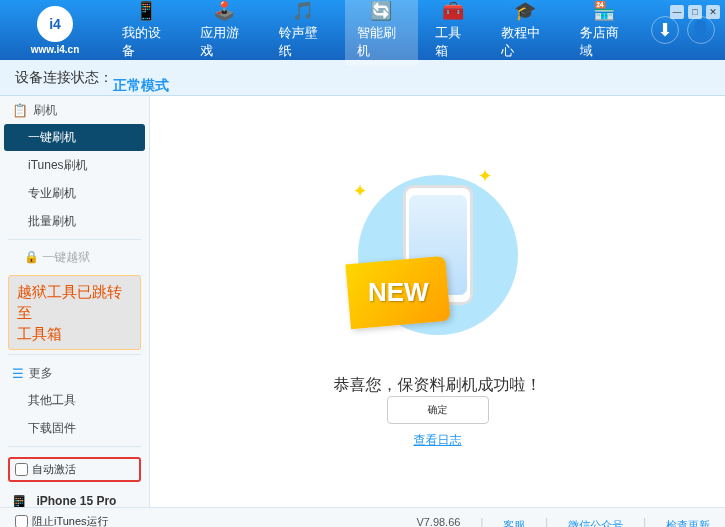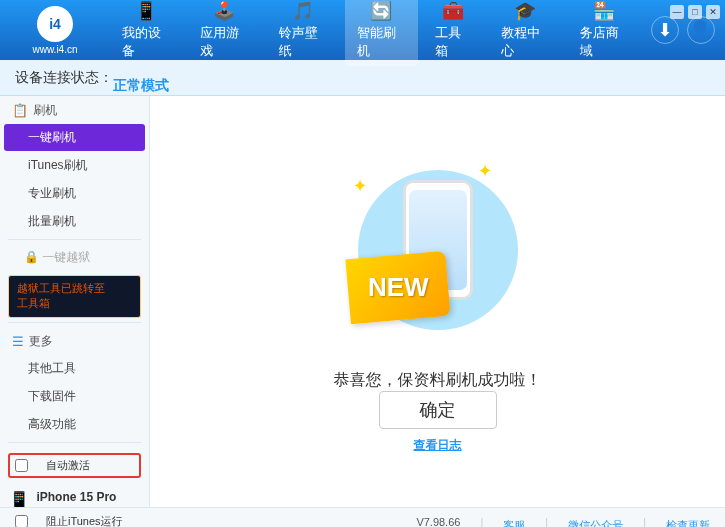--- a/index.html
+++ b/index.html
@@ -20,21 +20,21 @@
       width: 90px;
       margin-right: 10px;
     }
     .logo-circle {
       width: 36px; height: 36px;
       background: #fff;
       border-radius: 50%;
       display: flex; align-items: center; justify-content: center;
       font-size: 14px; font-weight: bold; color: #1565C0;
     }
-    .logo-text { color: #fff; font-size: 10px; margin-top: 2px; }
+    .logo-text { color: #fff; font-size: 10px; margin-top: 2px; font-weight: bold; }
     .nav-items {
       display: flex;
       flex: 1;
       align-items: center;
       justify-content: center;
       gap: 5px;
     }
     .nav-item {
       display: flex; flex-direction: column; align-items: center;
       color: #fff; padding: 6px 12px; border-radius: 4px;
@@ -105,54 +105,54 @@
     }
     .sidebar-item {
       padding: 5px 12px 5px 24px;
       color: #444;
       cursor: pointer;
       font-size: 12px;
       border-radius: 3px;
       margin: 1px 4px;
     }
     .sidebar-item.active {
-      background: #6d28d9;
+      background: #0c4a6e;
       color: #fff;
       border-radius: 3px;
     }
     .sidebar-divider { border: none; border-top: 1px solid #dce8f0; margin: 4px 8px; }
     .sidebar-disabled {
       padding: 5px 12px 5px 24px;
       color: #aaa;
       font-size: 12px;
     }
     .sidebar-warning-box {
       margin: 4px 8px;
-      background: #0f172a;
+      background: #e5e5e5;
       border: 1px solid #ffcc80;
       border-radius: 3px;
       padding: 5px 8px;
-      font-size: 11px;
+      font-size: 15px;
       color: #e65100;
       line-height: 1.4;
     }
 
     
     .sidebar-bottom {
       padding: 6px 8px;
     }
     .checkbox-row {
       display: flex; align-items: center; gap: 6px;
       margin-bottom: 6px;
       border: 2px solid #e53935;
       border-radius: 3px;
       padding: 3px 5px;
     }
     .checkbox-item {
-      display: flex; align-items: center; gap: 18px;
+      display: flex; align-items: center; gap: 4px;
       font-size: 11px; color: #333;
       cursor: pointer;
     }
     .checkbox-input {
       width: 13px; height: 13px; cursor: pointer;
     }
     .device-info {
       display: flex; align-items: flex-start; gap: 6px;
       padding: 4px 0;
     }
@@ -224,29 +224,28 @@
     .success-title {
       font-size: 16px; color: #333;
       margin-bottom: 0;
       font-weight: normal;
     }
     .confirm-btn {
       background: #fff;
       border: 1px solid #ccc;
       border-radius: 4px;
       padding: 6px 40px;
-      font-size: 18px;
+      font-size: 10px;
       color: #333;
       cursor: pointer;
       margin-bottom: 8px;
     }
     .log-link {
       color: #2196F3; font-size: 12px; cursor: pointer;
       text-decoration: underline;
-      font-weight: bold;
     }
 
     
     .footer {
       height: 28px;
       background: #f5f8fb;
       border-top: 1px solid #dce8f0;
       display: flex;
       align-items: center;
       padding: 0 15px;
@@ -352,23 +351,20 @@
 
     <div class="sidebar-section-header">
       <span class="section-icon">☰</span>
       <span>更多</span>
     </div>
     <div class="sidebar-item">
       <span>其他工具</span>
     </div>
     <div class="sidebar-item">
       <span>下载固件</span>
-    </div>
-    <div class="sidebar-item">
-      <span>高级功能</span>
     </div>
 
     <hr class="sidebar-divider">
 
     <div class="sidebar-bottom">
       <div class="checkbox-row">
         <label class="checkbox-item">
           <input type="checkbox" class="checkbox-input" style="">
           <span>自动激活</span>
         </label>

